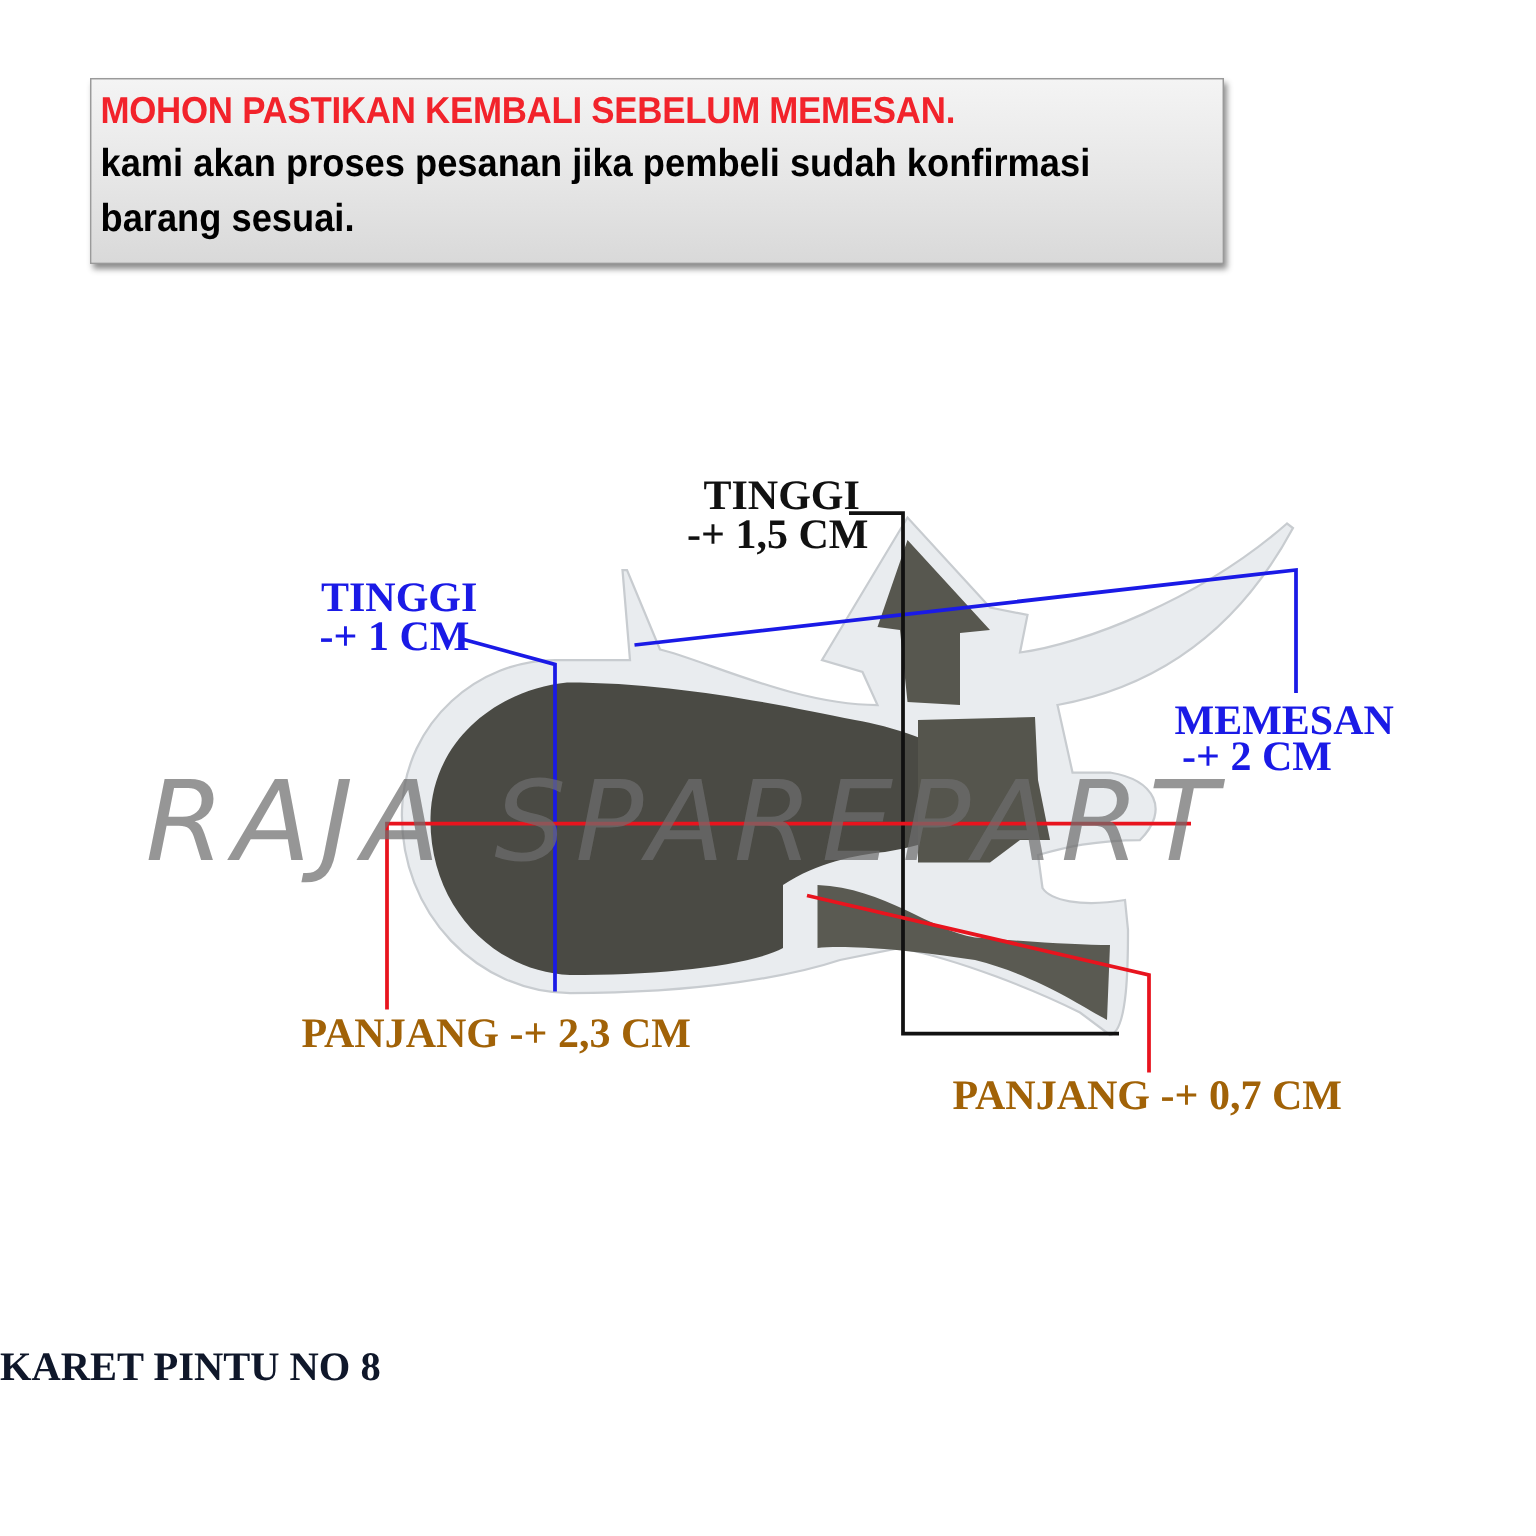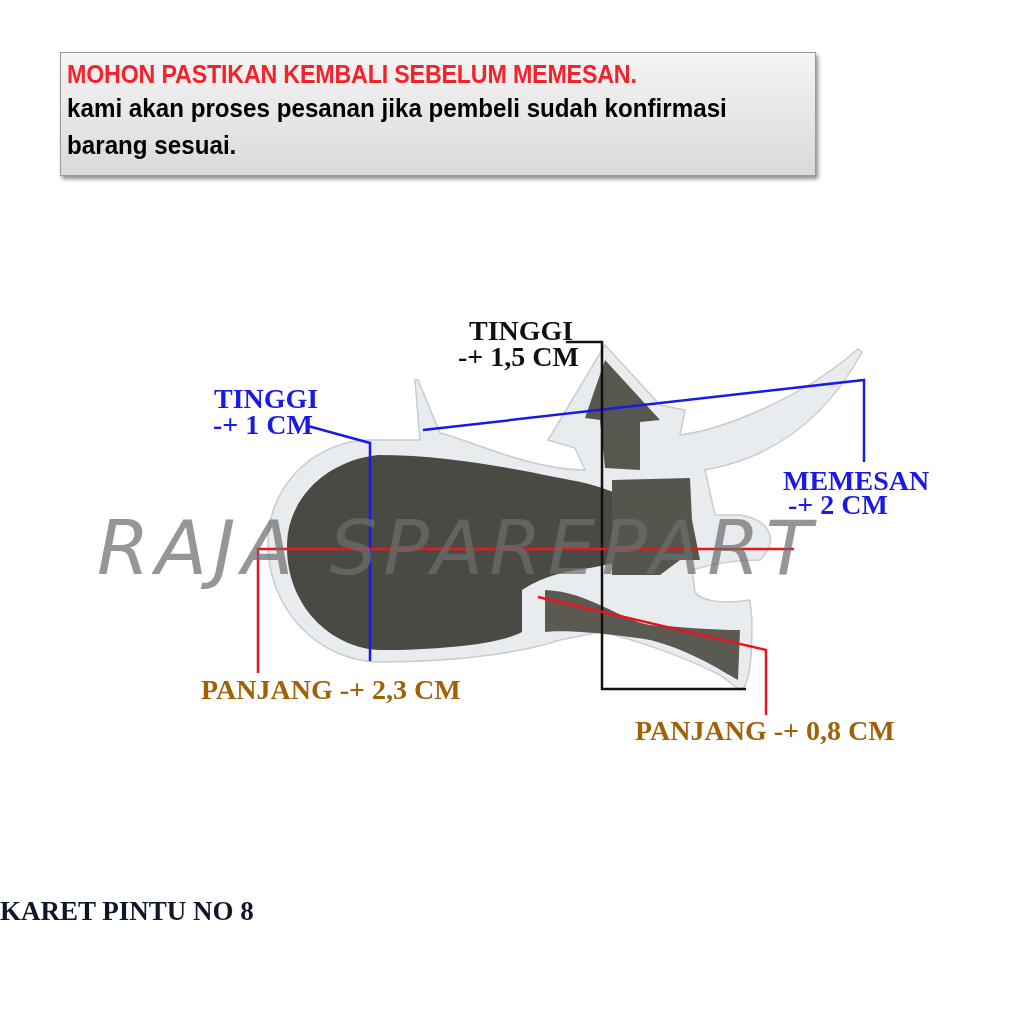--- a/index.html
+++ b/index.html
@@ -63,15 +63,15 @@
 </div>
 <div class="lbl black" style="left:465px;top:318px;">
   <div style="margin-left:4px">TINGGI</div>
   <div style="margin-left:-7px">-+ 1,5 CM</div>
 </div>
 <div class="lbl blue" style="left:783px;top:468px;">
   <div>MEMESAN</div>
   <div style="margin-left:5px;margin-top:-2px">-+ 2 CM</div>
 </div>
 <div class="lbl red" style="left:201px;top:677px;">PANJANG -+ 2,3 CM</div>
-<div class="lbl red" style="left:635px;top:718px;">PANJANG -+ 0,8 CM</div>
+<div class="lbl red" style="left:635px;top:718px;">PANJANG -+ 0,7 CM</div>
 
 <div class="title">KARET PINTU NO 8</div>
 
 </body></html>

